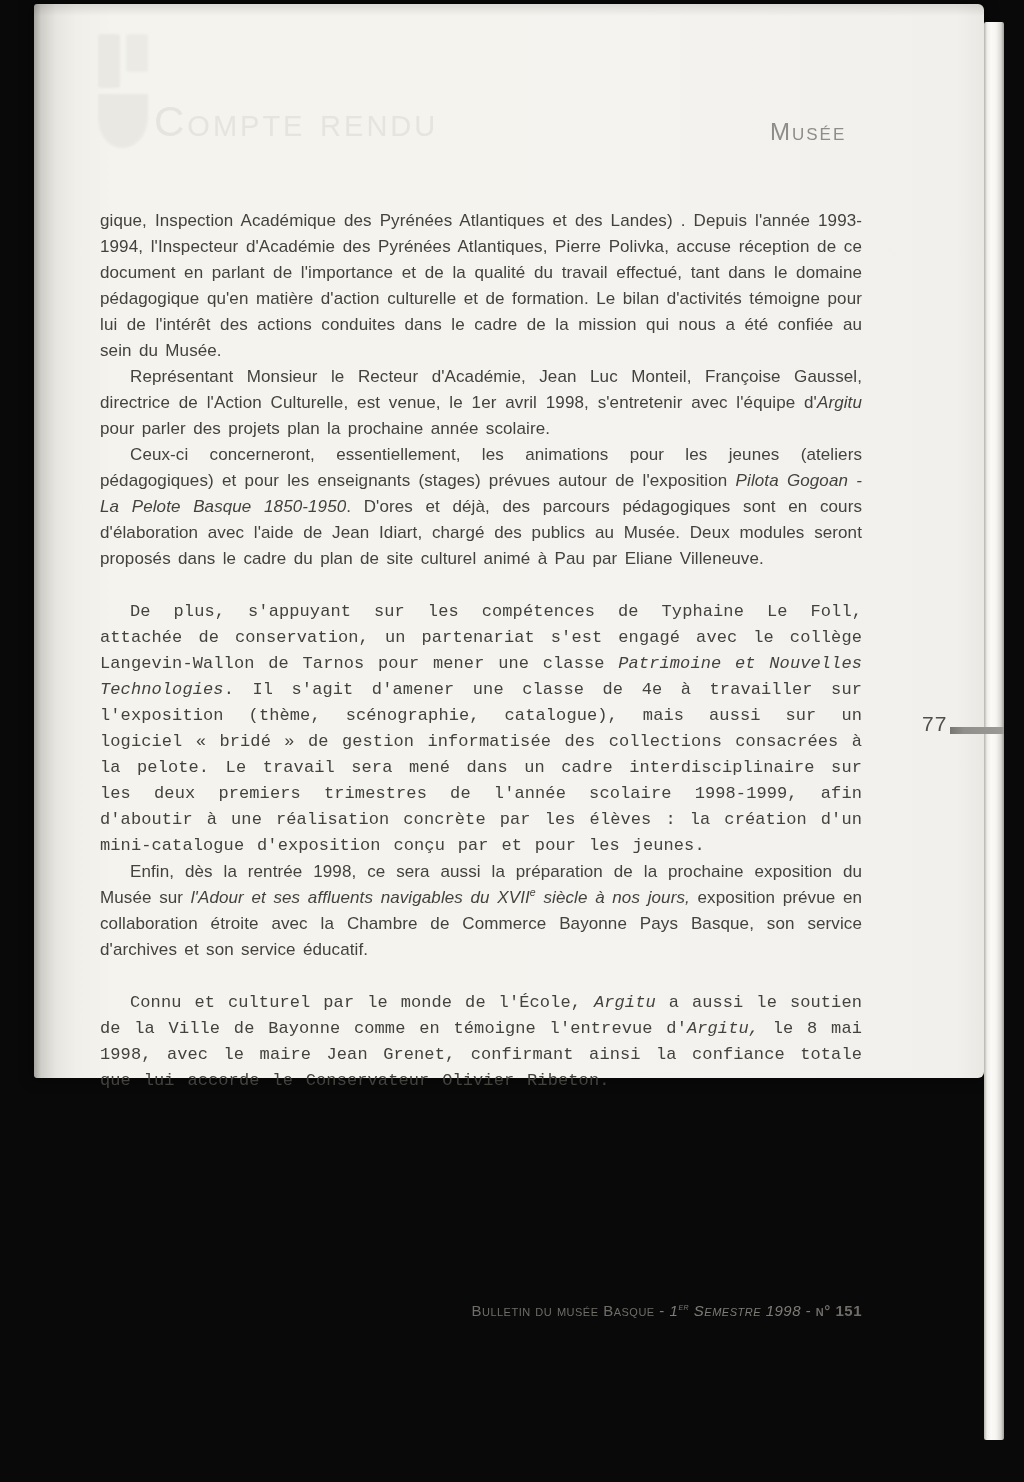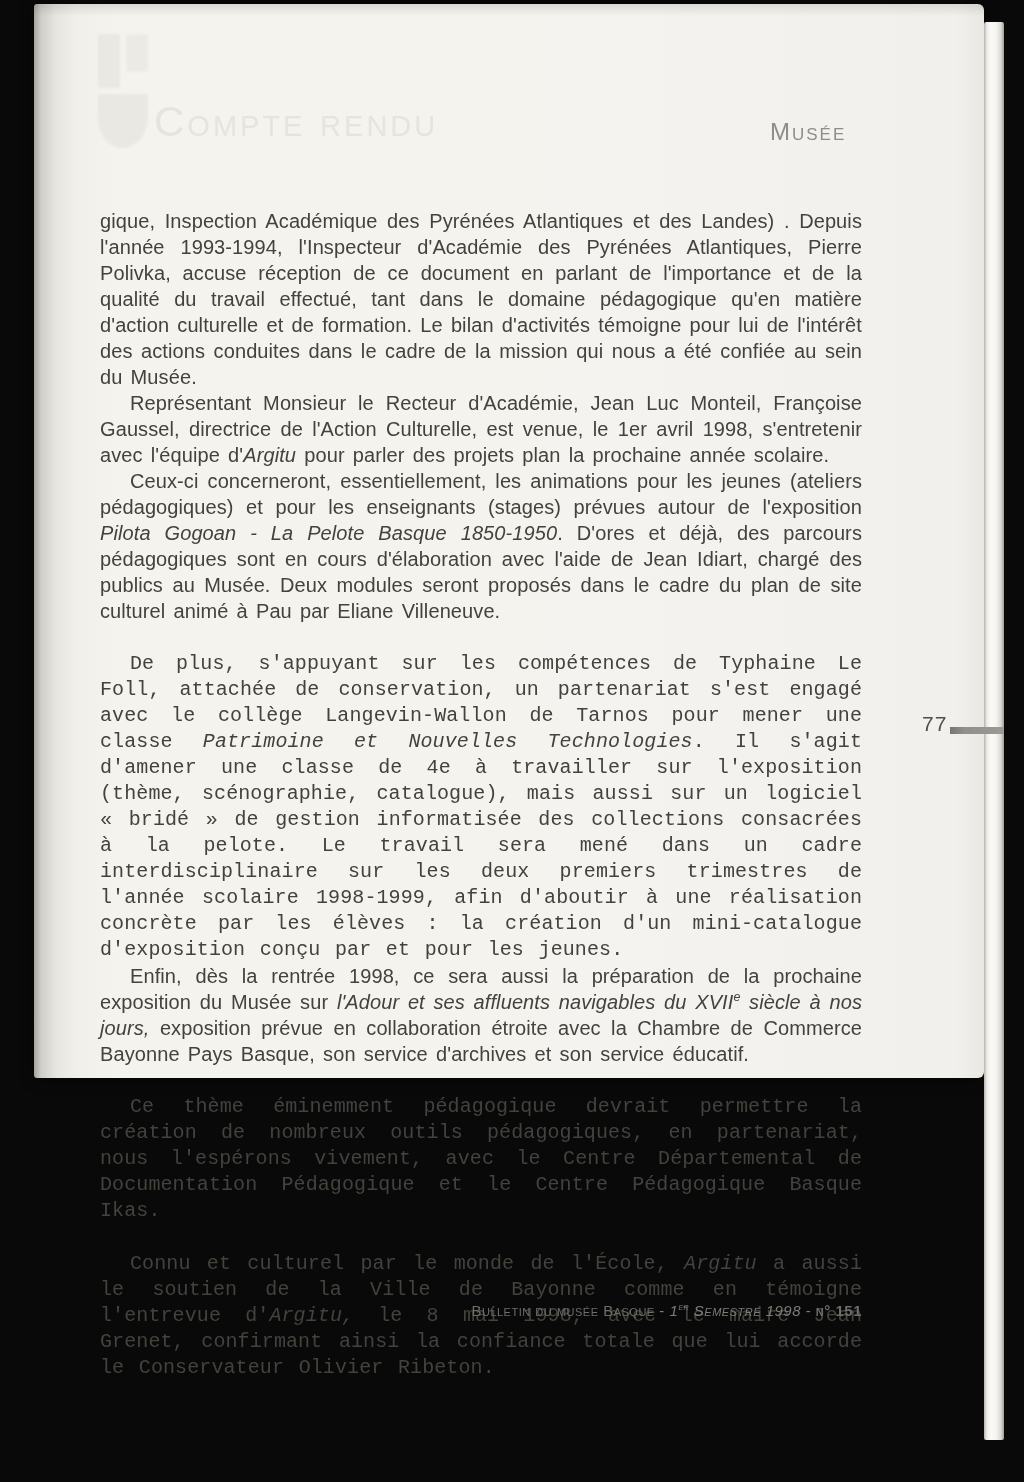--- a/index.html
+++ b/index.html
@@ -39,21 +39,21 @@
   }
   .section-label {
     position:absolute; left:736px; top:114px;
     font-variant: small-caps;
     font-size:24px; letter-spacing:2px;
     color:#8e8d87;
     white-space:nowrap;
   }
   .text-block {
     position:absolute; left:66px; top:204px; width:762px;
-    font-size:20px; line-height:26px;
+    font-size:17px; line-height:26px;
     color:#43423d;
     text-align:justify;
     word-spacing:2.5px;
     letter-spacing:0.1px;
   }
   .para { text-align:justify; }
   .para.indent { text-indent:30px; }
   .para.gap { margin-top:27px;font-family:Liberation Mono, monospace; }
   .it { font-style:italic; }
   sup { font-size:0.62em; vertical-align:super; line-height:0; }
@@ -96,21 +96,20 @@
   <div class="watermark">Compte rendu</div>
 
   <div class="section-label">Musée</div>
 
   <div class="text-block" id="paragraphs">
       <p class="para"><span>gique, Inspection Académique des Pyrénées Atlantiques et des Landes) . Depuis l'année 1993-1994, l'Inspecteur d'Académie des Pyrénées Atlantiques, Pierre Polivka, accuse réception de ce document en parlant de l'importance et de la qualité du travail effectué, tant dans le domaine pédagogique qu'en matière d'action culturelle et de formation. Le bilan d'activités témoigne pour lui de l'intérêt des actions conduites dans le cadre de la mission qui nous a été confiée au sein du Musée.</span></p>
       <p class="para indent"><span>Représentant Monsieur le Recteur d'Académie, Jean Luc Monteil, Françoise Gaussel, directrice de l'Action Culturelle, est venue, le 1er avril 1998, s'entretenir avec l'équipe d'</span><span class="it">Argitu</span><span> pour parler des projets plan la prochaine année scolaire.</span></p>
       <p class="para indent"><span>Ceux-ci concerneront, essentiellement, les animations pour les jeunes (ateliers pédagogiques) et pour les enseignants (stages) prévues autour de l'exposition </span><span class="it">Pilota Gogoan - La Pelote Basque 1850-1950</span><span>. D'ores et déjà, des parcours pédagogiques sont en cours d'élaboration avec l'aide de Jean Idiart, chargé des publics au Musée. Deux modules seront proposés dans le cadre du plan de site culturel animé à Pau par Eliane Villeneuve.</span></p>
       <p class="para indent gap"><span>De plus, s'appuyant sur les compétences de Typhaine Le Foll, attachée de conservation, un partenariat s'est engagé avec le collège Langevin-Wallon de Tarnos pour mener une classe </span><span class="it">Patrimoine et Nouvelles Technologies</span><span>. Il s'agit d'amener une classe de 4e à travailler sur l'exposition (thème, scénographie, catalogue), mais aussi sur un logiciel « bridé » de gestion informatisée des collections consacrées à la pelote. Le travail sera mené dans un cadre interdisciplinaire sur les deux premiers trimestres de l'année scolaire 1998-1999, afin d'aboutir à une réalisation concrète par les élèves : la création d'un mini-catalogue d'exposition conçu par et pour les jeunes.</span></p>
       <p class="para indent"><span>Enfin, dès la rentrée 1998, ce sera aussi la préparation de la prochaine exposition du Musée sur </span><span class="it">l'Adour et ses affluents navigables du XVII</span><sup class="it">e</sup><span class="it"> siècle à nos jours,</span><span> exposition prévue en collaboration étroite avec la Chambre de Commerce Bayonne Pays Basque, son service d'archives et son service éducatif.</span></p>
-      <p class="para indent gap"><span>Ce thème éminemment pédagogique devrait permettre la création de nombreux outils pédagogiques, en partenariat, nous l'espérons vivement, avec le Centre Départemental de Documentation Pédagogique et le Centre Pédagogique Basque Ikas.</span></p>
       <p class="para indent gap"><span>Connu et culturel par le monde de l'École, </span><span class="it">Argitu</span><span> a aussi le soutien de la Ville de Bayonne comme en témoigne l'entrevue d'</span><span class="it">Argitu,</span><span> le 8 mai 1998, avec le maire Jean Grenet, confirmant ainsi la confiance totale que lui accorde le Conservateur Olivier Ribeton.</span></p>
     </div>
 
   <div class="page-number">77</div>
 
   <div class="footer"><span class="f-journal">Bulletin du musée Basque</span><span class="f-sep"> - </span><span class="f-issue"><span>1</span><sup>er</sup><span> Semestre 1998</span></span><span class="f-sep"> - </span><span class="f-number">n° 151</span></div>
 
 </div>
 
 <div class="fore-edge"></div>

